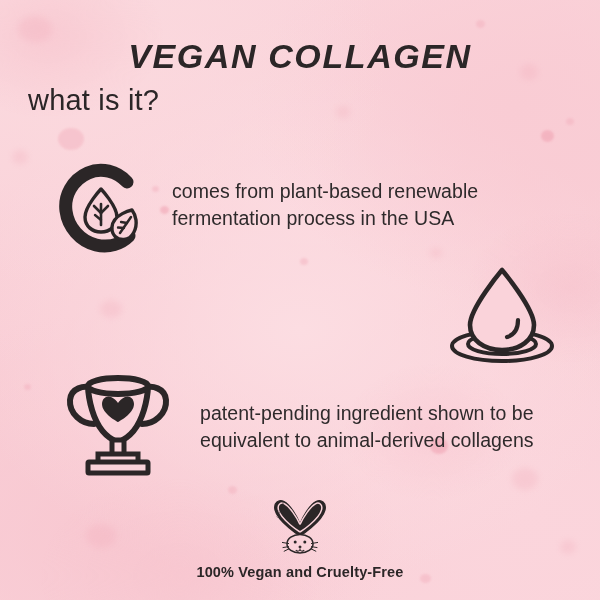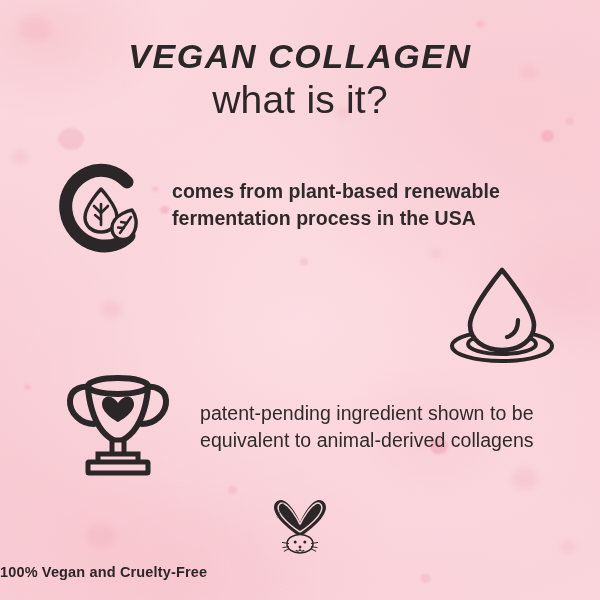--- a/index.html
+++ b/index.html
@@ -65,45 +65,47 @@
     line-height: 40px;
     font-weight: bold;
     font-style: italic;
     letter-spacing: 1.6px;
     color: #2b2627;
   }
   .subtitle {
     position: absolute;
     left: 0; right: 0;
     top: 82px;
-    text-align: center;
-    font-size: 39px;
+    text-align: left;
+    font-size: 29px;
     line-height: 36px;
     font-weight: normal;
     letter-spacing: .2px;
     color: #2b2627;
+    padding-left: 28px;
   }
 
   
   .copy {
     position: absolute;
     color: #2e2a2b;
     font-size: 19.5px;
     line-height: 26.5px;
     letter-spacing: .05px;
     white-space: pre-line;
   }
-  .copy-1 { left: 172px; top: 178px; font-weight: bold; }
+  .copy-1 { left: 172px; top: 178px; }
   .copy-2 { left: 30px;  top: 282px; }
   .copy-3 { left: 172px; top: 400px; margin-left: 28px; }
 
   .footer-caption {
     position: absolute;
     left: 0; right: 0;
     top: 564px;
+    text-align: center;
     font-size: 14.5px;
     font-weight: bold;
     letter-spacing: .15px;
     color: #2b2627;
   }
 
   
   .icon {
     position: absolute;
   }

